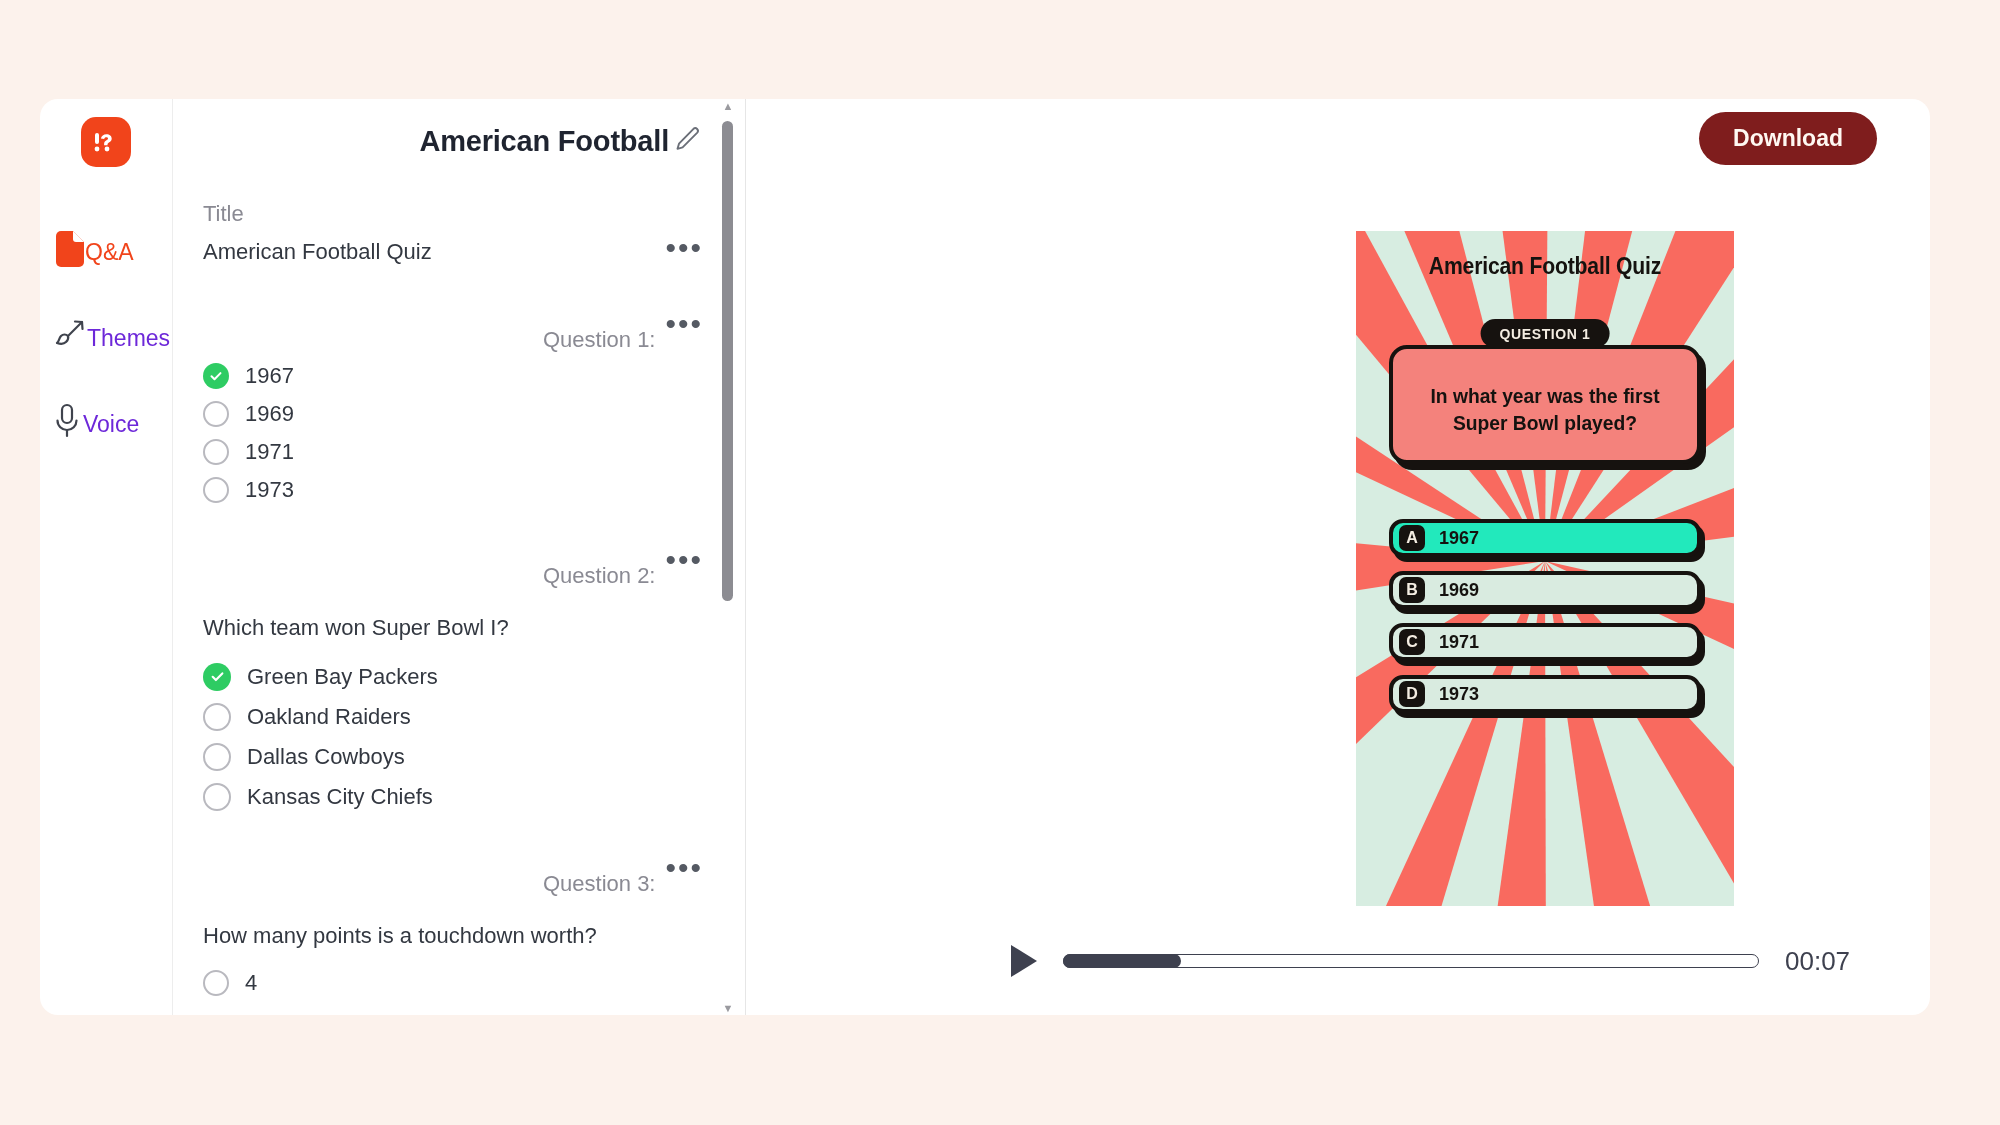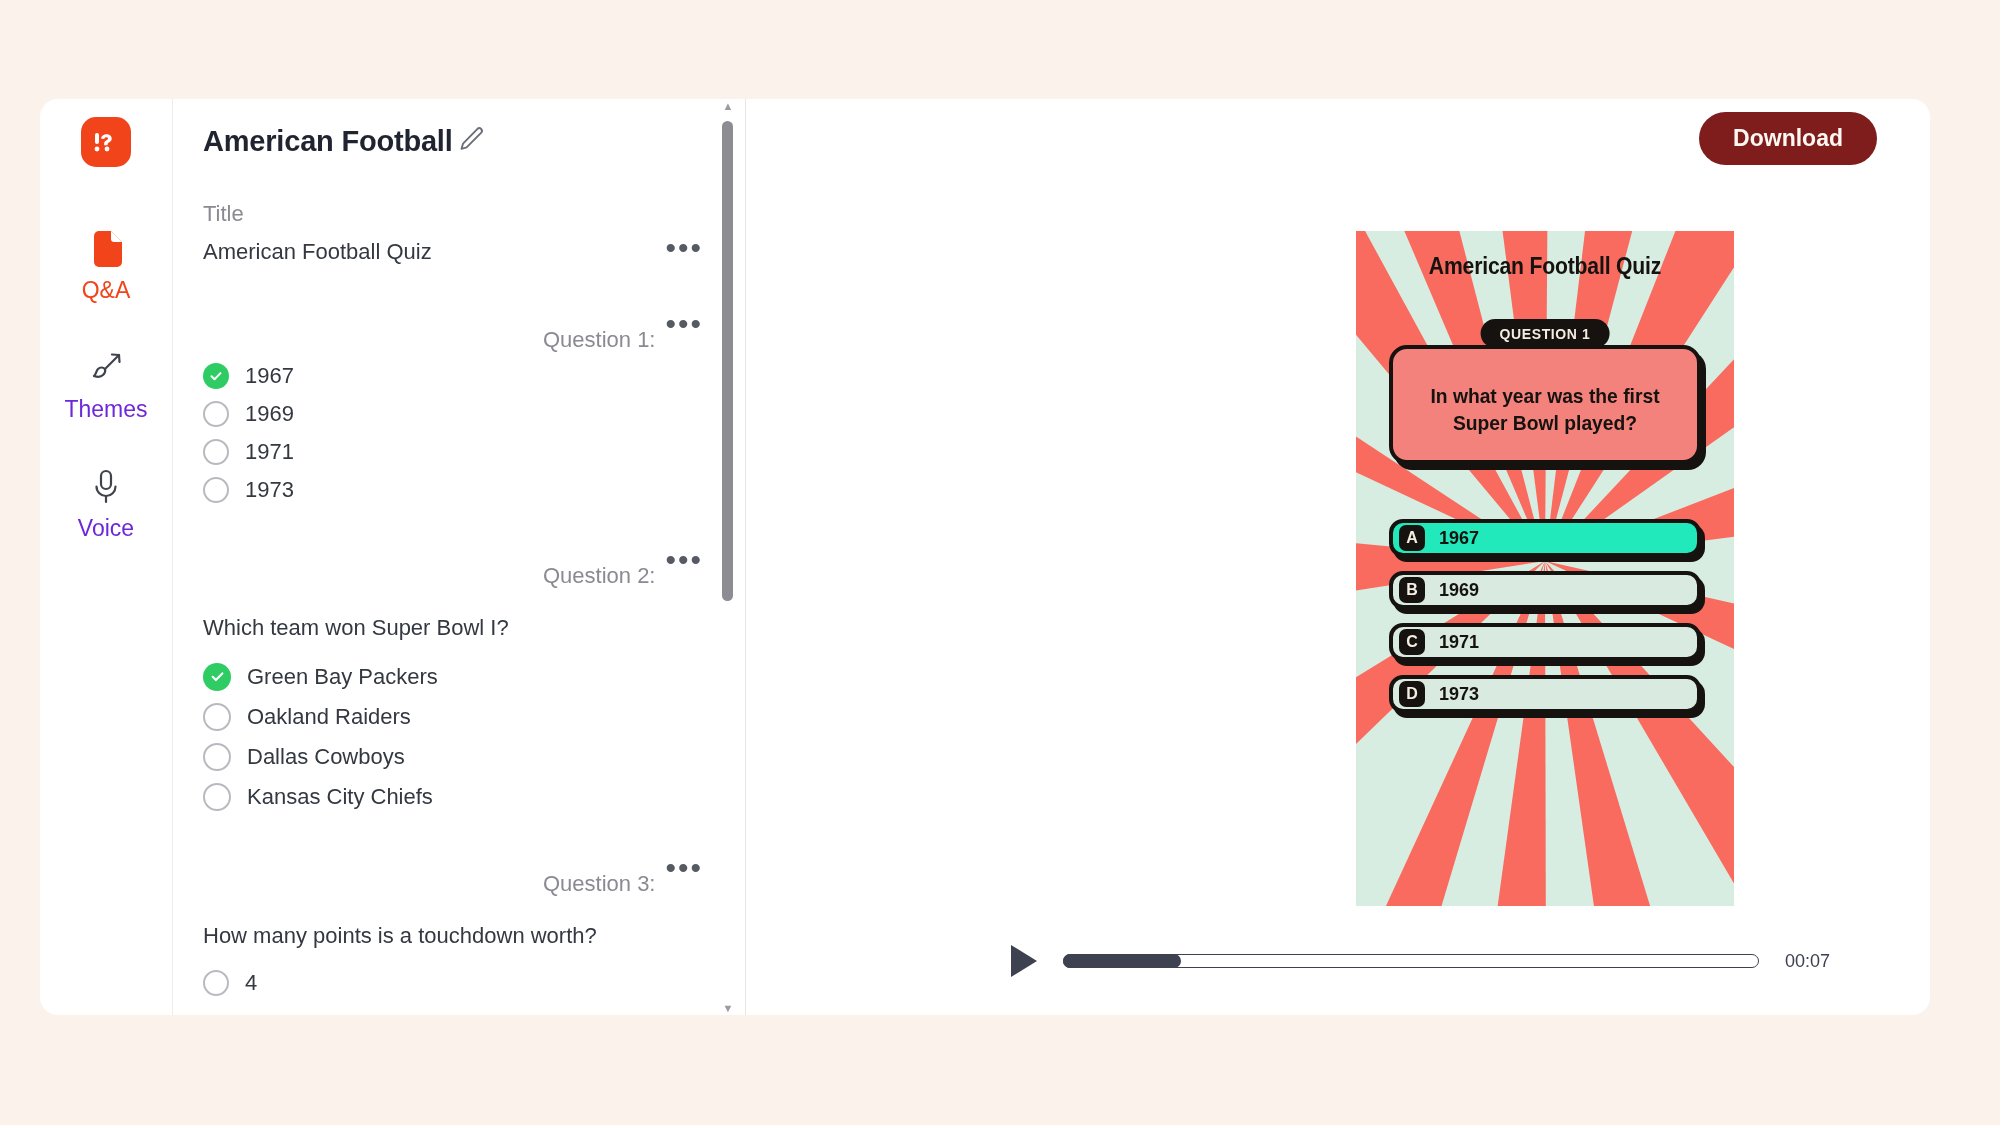--- a/index.html
+++ b/index.html
@@ -37,21 +37,21 @@
     align-items: center;
   }
   .rail-logo {
     width: 50px; height: 50px;
     border-radius: 15px;
     background: #F1441B;
     display: flex; align-items: center; justify-content: center;
     margin-bottom: 60px;
   }
   .rail-item {
-    display: flex; flex-direction: column;
+    display: flex; flex-direction: row;
     align-items: center; justify-content: flex-start;
     width: 110px;
     margin-bottom: 42px;
     cursor: pointer;
   }
   .rail-icon { height: 44px; display:flex; align-items:center; justify-content:center; }
   .rail-label {
     font-size: 23px;
     margin-top: 6px;
     color: #6d28d9;
@@ -65,22 +65,23 @@
     width: 573px;
     flex: 0 0 573px;
     height: 100%;
     border-right: 1px solid #E6E6E6;
     overflow: hidden;
   }
   .editor-inner {
     padding: 22px 40px 0 30px;
   }
   .editor-head {
-    display: flex; align-items: center; justify-content: flex-start;
+    display: flex; align-items: center; justify-content: flex-end;
     margin-bottom: 40px;
+    margin-left: 8px;
   }
   .editor-title {
     font-size: 29px;
     font-weight: bold;
     color: #1F2430;
     letter-spacing: -0.2px;
   }
   .pencil-btn { cursor: pointer; padding: 4px; }
 
   .field-label {
@@ -308,21 +309,21 @@
     cursor: pointer;
   }
   .track-fill {
     position: absolute;
     left: -1px; top: -1px; bottom: -1px;
     width: 17.3%;
     background: #3E414F;
     border-radius: 999px;
   }
   .time {
-    font-size: 18px;
+    font-size: 26px;
     color: #3E414F;
     flex: 0 0 auto;
     min-width: 70px;
   }
 </style>
 </head>
 <body>
 
 <div class="app-card">
 

